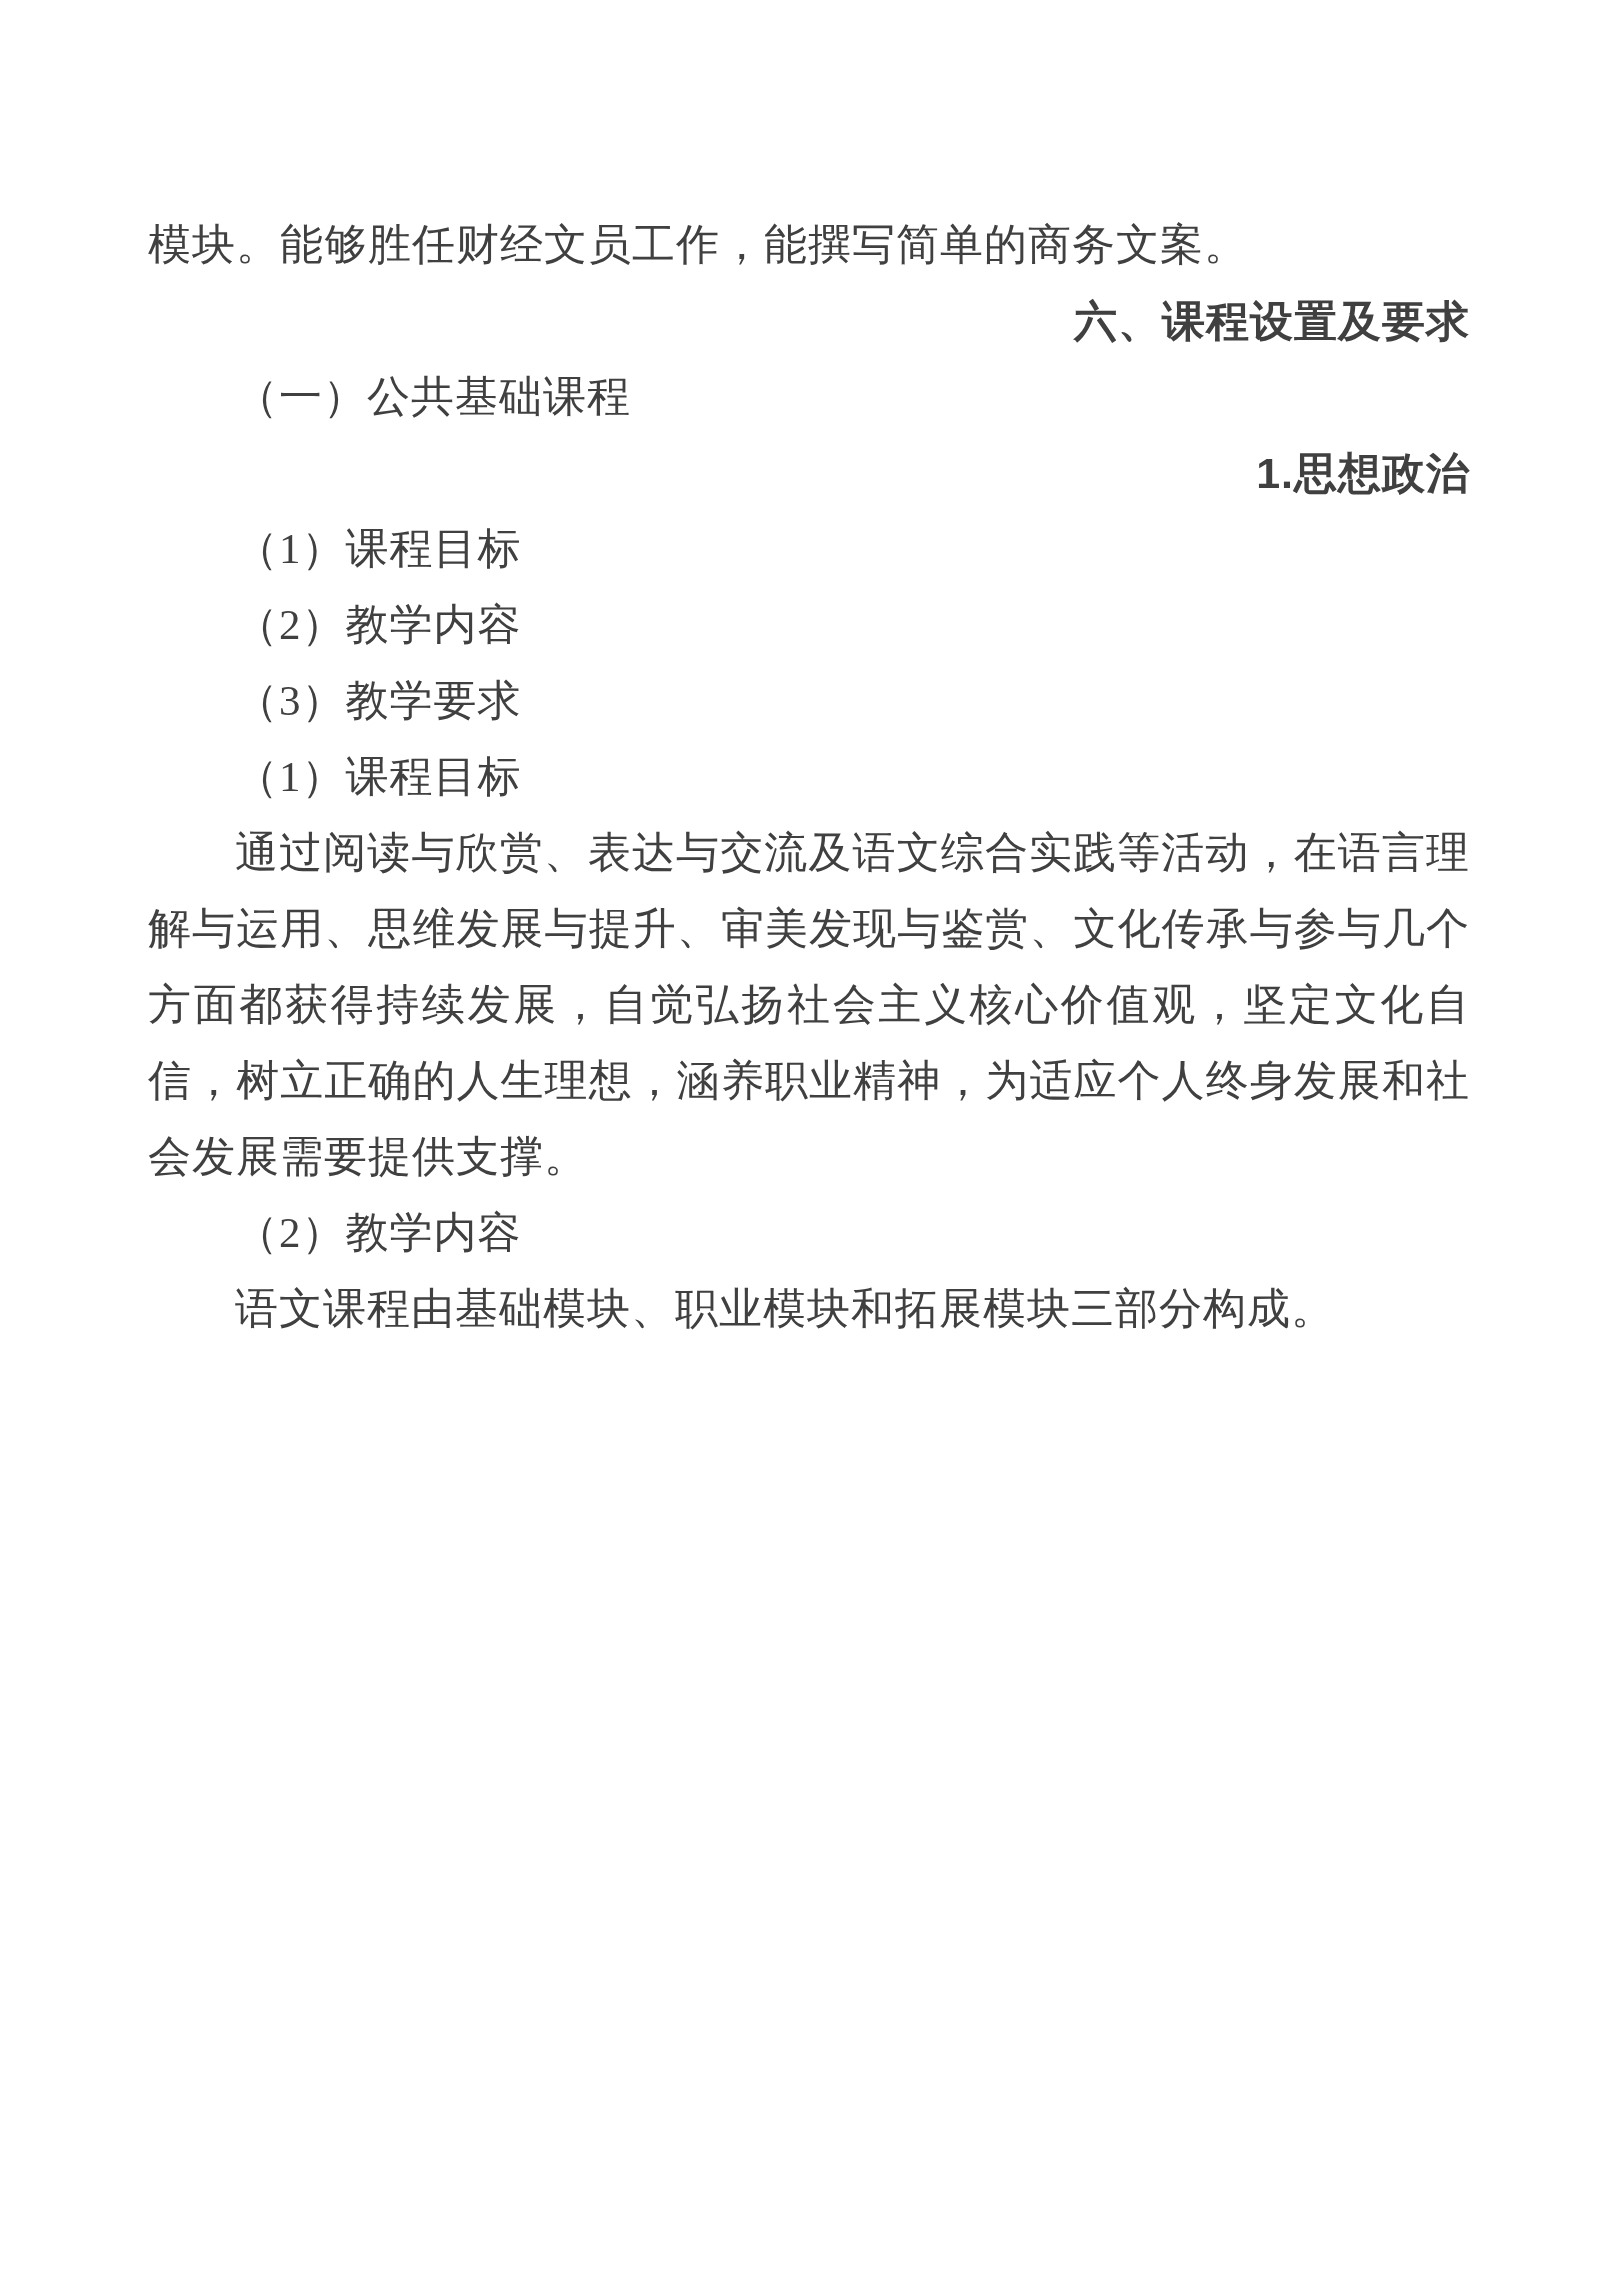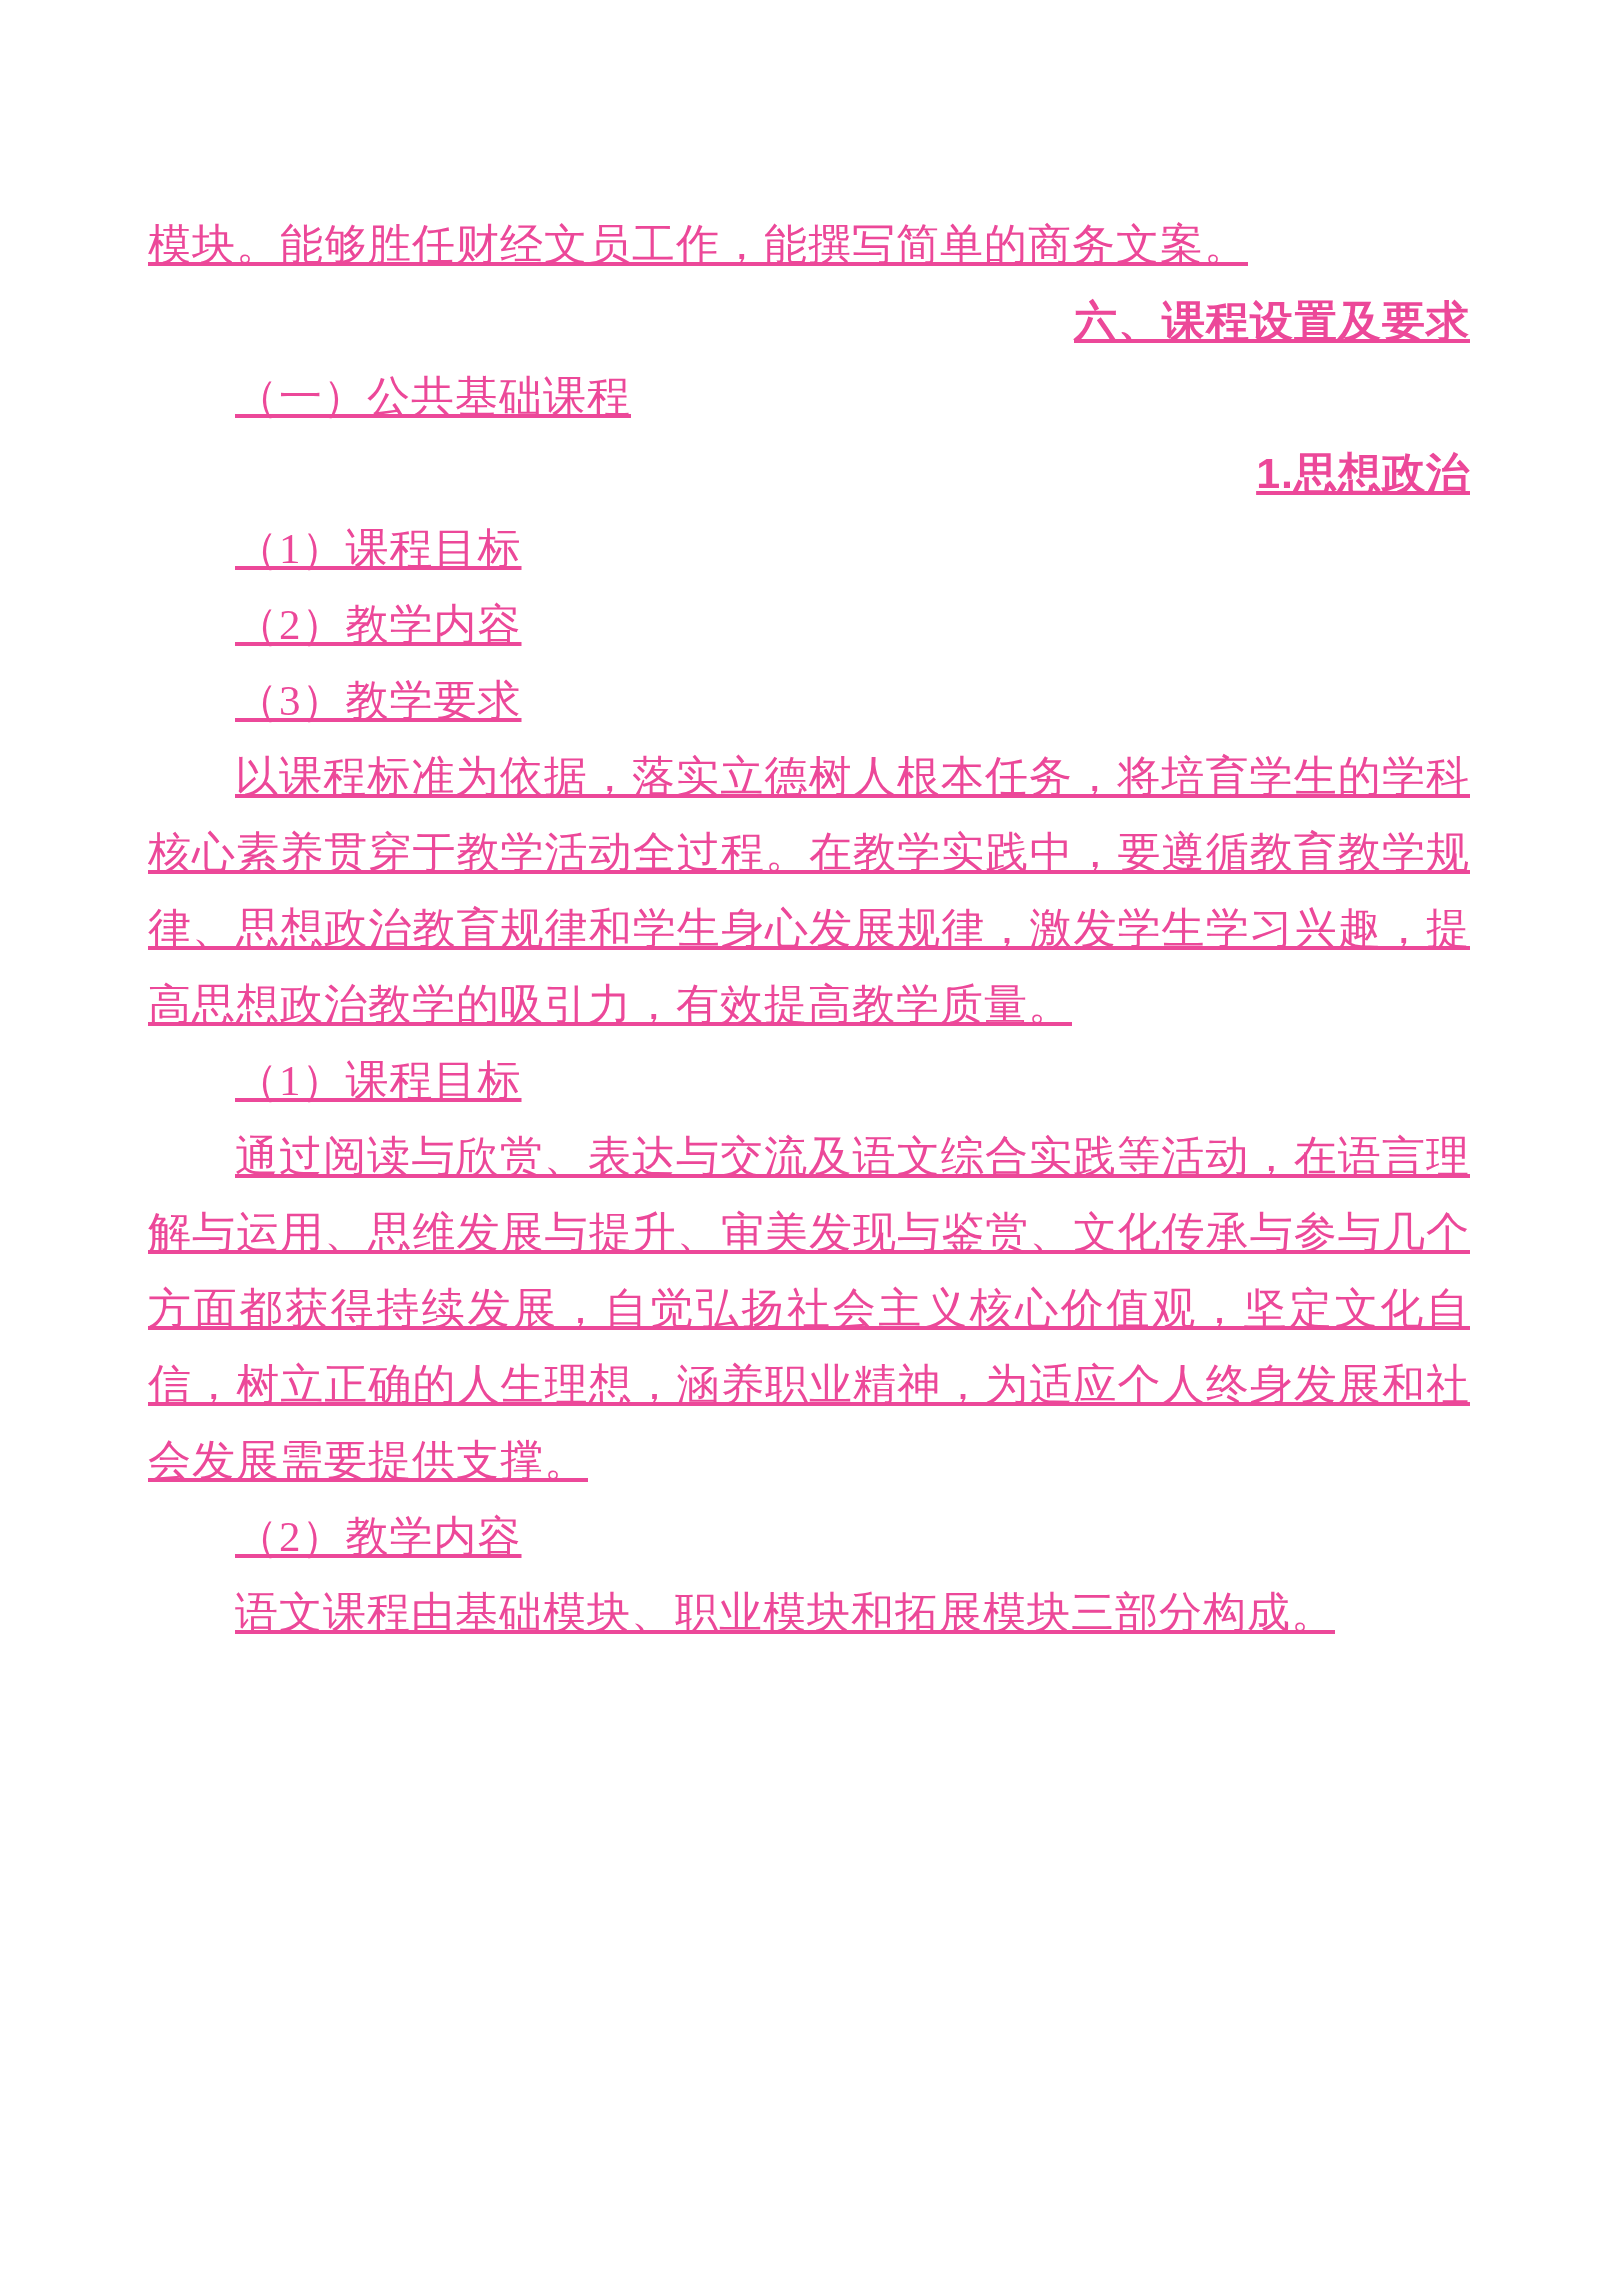--- a/index.html
+++ b/index.html
@@ -12,27 +12,26 @@
     width: 1621px;
     height: 2293px;
     background: #ffffff;
     overflow: hidden;
   }
   .content {
     position: absolute;
     left: 148px;
     top: 207px;
     width: 1322px;
-    color: #ec4899;
+    color: #404040;
     font-family: "Liberation Serif", "DejaVu Serif", serif;
     font-size: 43px;
     line-height: 76px;
     letter-spacing: 1px;
     text-align: justify;
-    text-decoration: underline;
   }
   .content p {
     margin: 0;
     padding: 0;
     text-indent: 87px; 
   }
   .content p.continuation {
     text-indent: 0;
   }
   .content p.heading1,
@@ -48,20 +47,19 @@
 <div class="page">
   <main class="content">
 
   <p class="continuation">模块。能够胜任财经文员工作，能撰写简单的商务文案。</p>
       <p class="heading1">六、课程设置及要求</p>
       <p class="body">（一）公共基础课程</p>
       <p class="heading2">1.思想政治</p>
       <p class="body">（1）课程目标</p>
       <p class="body">（2）教学内容</p>
       <p class="body">（3）教学要求</p>
-      <p class="body">以课程标准为依据，落实立德树人根本任务，将培育学生的学科核心素养贯穿于教学活动全过程。在教学实践中，要遵循教育教学规律、思想政治教育规律和学生身心发展规律，激发学生学习兴趣，提高思想政治教学的吸引力，有效提高教学质量。</p>
       <p class="body">（1）课程目标</p>
       <p class="body">通过阅读与欣赏、表达与交流及语文综合实践等活动，在语言理解与运用、思维发展与提升、审美发现与鉴赏、文化传承与参与几个方面都获得持续发展，自觉弘扬社会主义核心价值观，坚定文化自信，树立正确的人生理想，涵养职业精神，为适应个人终身发展和社会发展需要提供支撑。</p>
       <p class="body">（2）教学内容</p>
       <p class="body">语文课程由基础模块、职业模块和拓展模块三部分构成。</p>
     </main>
 </div>
 
 
 </body></html>

